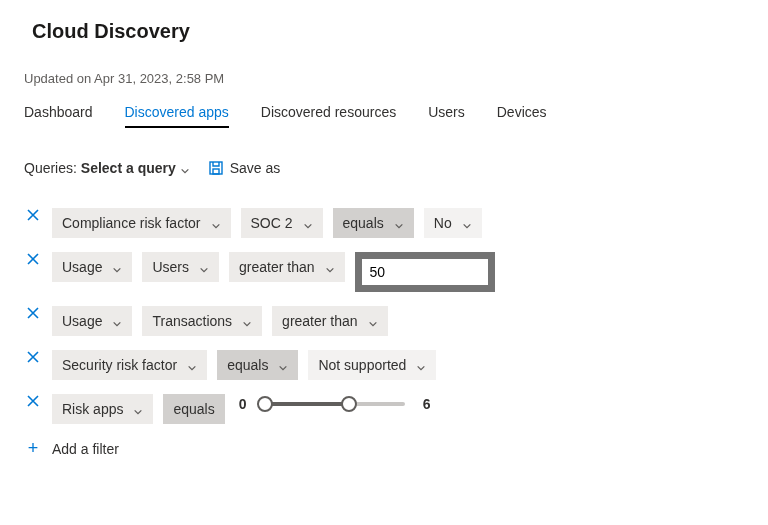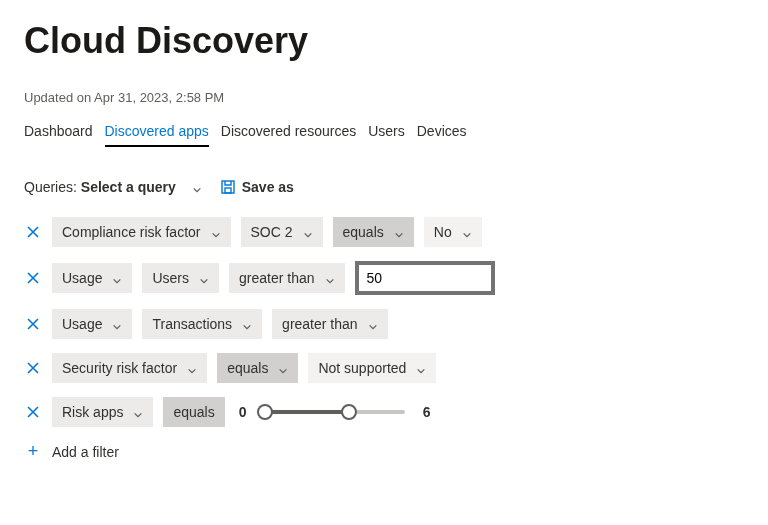--- a/index.html
+++ b/index.html
@@ -6,67 +6,66 @@
   body {
     margin: 0;
     font-family: "Segoe UI", -apple-system, BlinkMacSystemFont, sans-serif;
     font-size: 14px;
     color: #323130;
     background: #fff;
     padding: 20px 24px;
     width: 768px;
   }
   h1 {
-    font-size: 36px;
+    font-size: 20px;
     font-weight: 700;
-    margin: 0 0 28px 0;
+    margin: 0 0 28px 8px;
     color: #1b1a19;
   }
   .updated {
     font-size: 13px;
     color: #605e5c;
     margin-bottom: 18px;
   }
   .tabs {
     display: flex;
-    gap: 12px;
+    gap: 32px;
     border-bottom: none;
     margin-bottom: 32px;
   }
   .tab {
     padding-bottom: 6px;
     cursor: pointer;
     color: #323130;
     border-bottom: 2px solid transparent;
   }
   .tab.active {
     color: #0078d4;
     border-bottom: 2px solid #000000;
   }
   .queries-row {
     display: flex;
     align-items: center;
     gap: 18px;
-    margin-bottom: 22px;
+    margin-bottom: 32px;
     font-size: 14px;
   }
   .queries-label { color: #323130; }
-  .queries-select { font-weight: 600; cursor: pointer; display:inline-flex; align-items:center; gap:16px;}
+  .queries-select { font-weight: 600; cursor: pointer; display:inline-flex; align-items:center; gap:4px;}
   .saveas {
     display: inline-flex;
     align-items: flex-start;
     gap: 6px;
     color: #323130;
     cursor: pointer;
-    font-weight: bold;
   }
   .saveas svg { stroke: #0078d4; fill: none; }
   .filter-row {
     display: flex;
-    align-items: center;
+    align-items: flex-start;
     gap: 10px;
     margin-bottom: 14px;
   }
   .remove-x {
     color: #0078d4;
     font-size: 16px;
     width: 18px;
     display:flex; align-items:center; justify-content:center;
     cursor: pointer;
   }
@@ -80,21 +79,21 @@
     min-height: 30px;
   }
   .pill.dark { background: #d2d0ce; }
   .pill.light { background: #f3f2f1; }
   .chev {
     width: 10px; height: 10px;
     display:inline-block;
   }
   .chev svg { stroke:#605e5c; }
   .text-input {
-    border: 4px solid #737373;
+    border: 7px solid #737373;
     padding: 5px 8px;
     min-height: 30px;
     width: 140px;
     font-family: inherit;
     font-size: 14px;
   }
   .add-row {
     display:flex;
     align-items:center;
     gap:10px;

